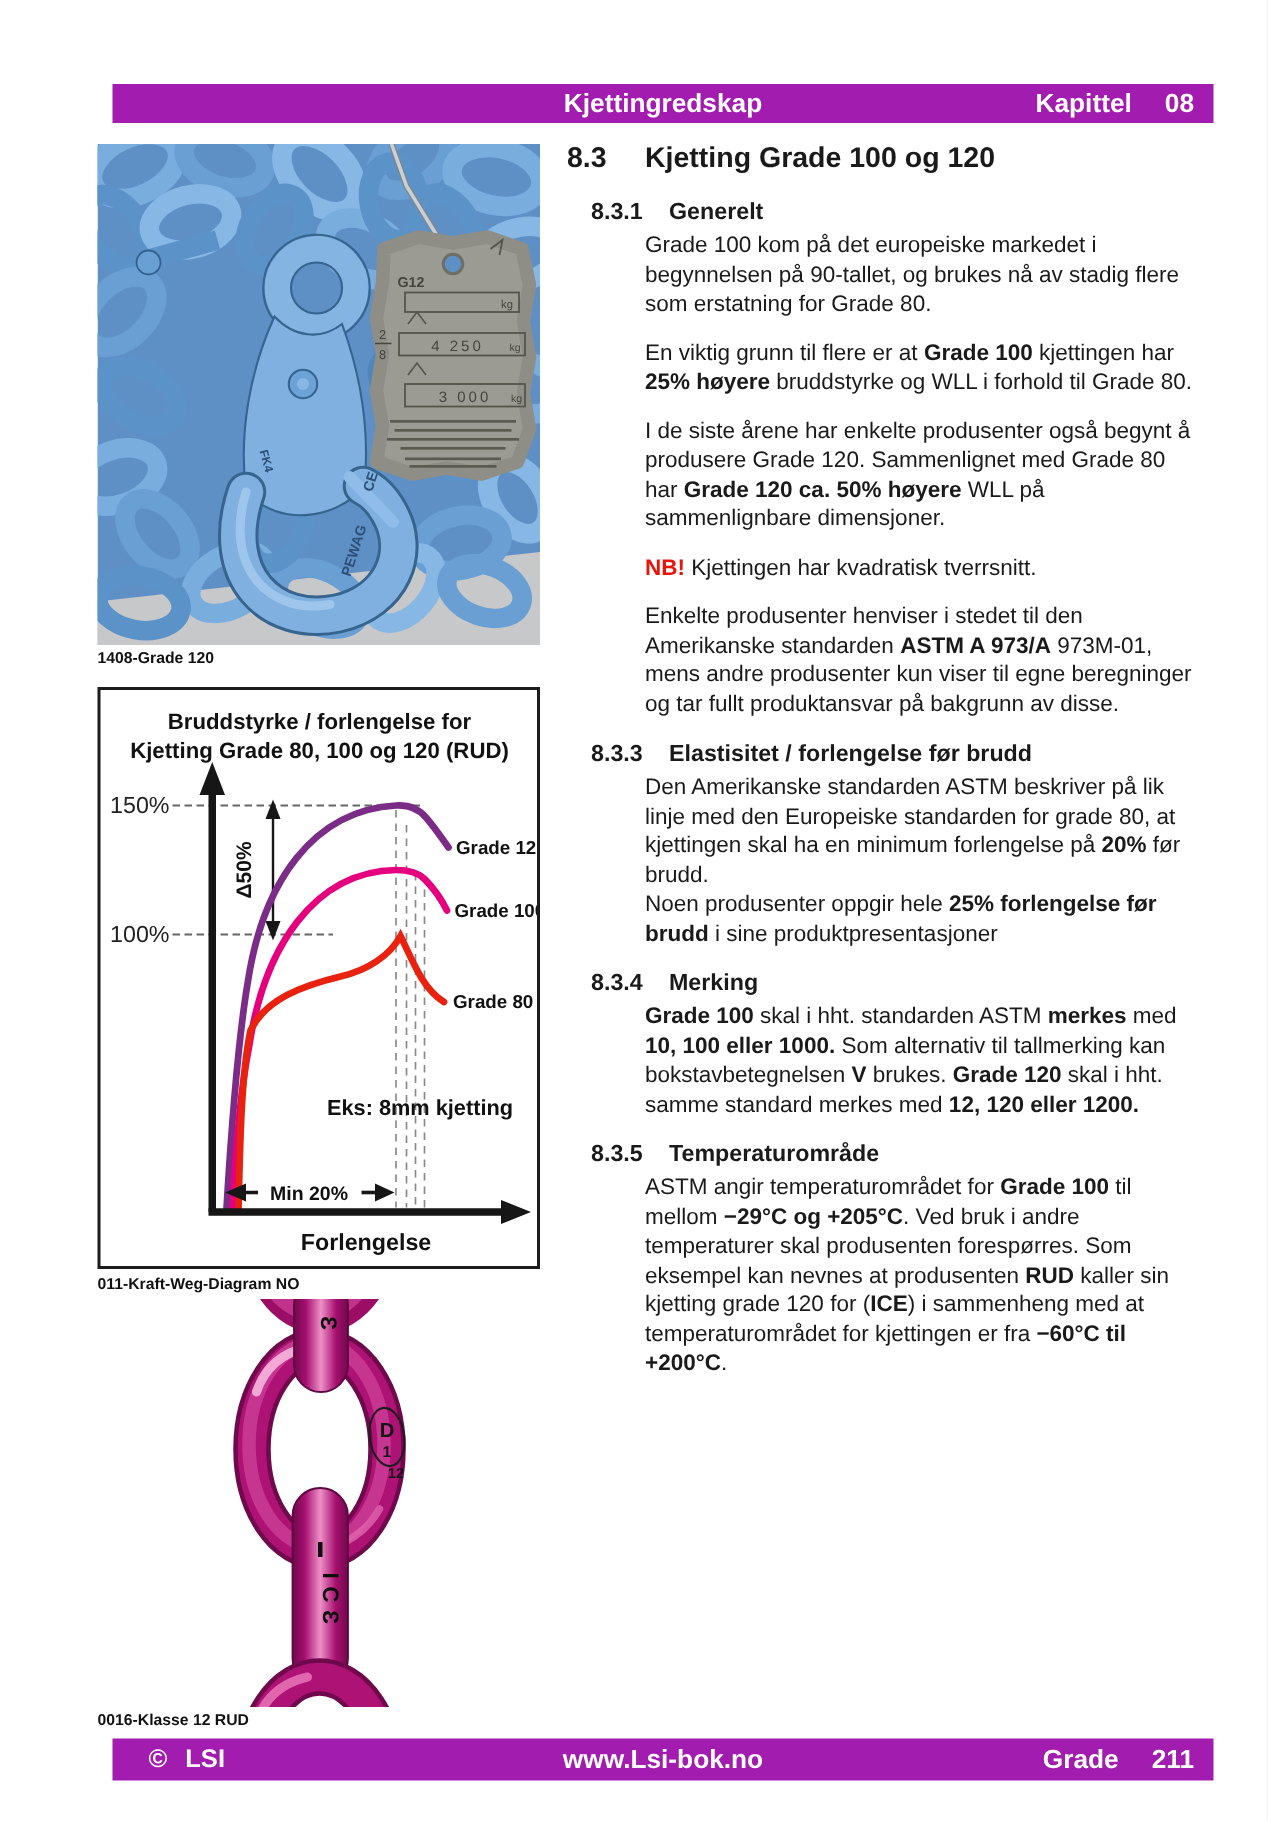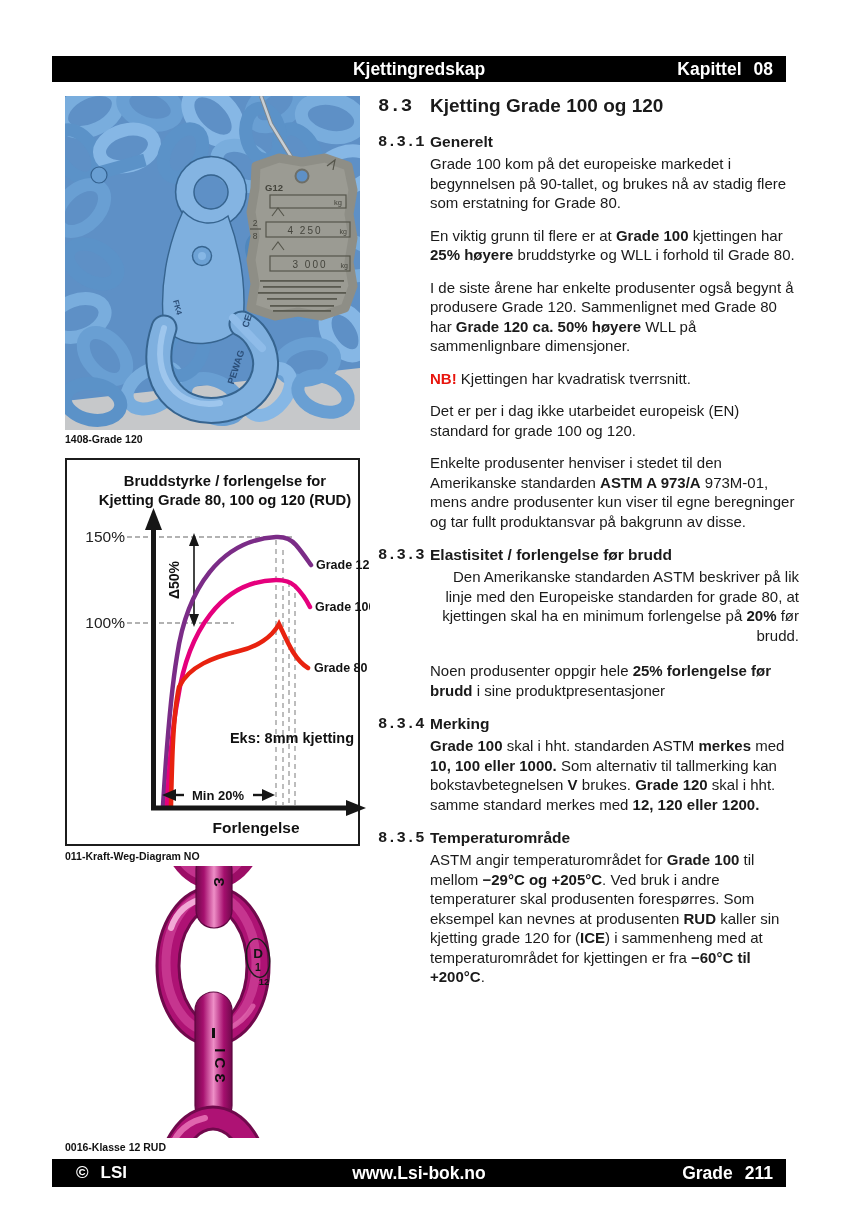--- a/index.html
+++ b/index.html
@@ -2,49 +2,49 @@
 <html><head>
 <meta charset="utf-8">
 <style>
   html,body{margin:0;padding:0;background:#e9e9e9;}
   .page{position:relative;width:845px;height:1214px;background:#ffffff;overflow:hidden;
         font-family:"Liberation Sans",sans-serif;color:#1a1a1a;}
   .page svg{display:block}
   .page svg text{font-family:"Liberation Sans",sans-serif}
 
   
-  .bar{position:absolute;left:52px;width:734px;background:#000000;color:#fff;font-weight:bold;}
+  .bar{position:absolute;left:75px;width:734px;background:#a21caf;color:#fff;font-weight:bold;}
   .bar-header{top:56px;height:26px;}
   .bar-footer{top:1159px;height:28px;}
   .bar .center-text{position:absolute;left:0;right:0;top:50%;transform:translateY(-50%);
         text-align:center;font-size:17.5px;}
   .bar .right-group{position:absolute;right:13px;top:50%;transform:translateY(-50%);
-        display:flex;gap:12px;font-size:17.5px;align-items:center;}
+        display:flex;gap:22px;font-size:17.5px;align-items:center;}
   .bar .left-group{position:absolute;left:24px;top:50%;transform:translateY(-50%);
         display:flex;gap:12px;align-items:center;font-size:17px;}
 
   
   .fig{position:absolute;left:65px;width:295px;background:#fff;}
   #photo1{top:96px;height:334px;}
-  #chartbox{top:458px;height:388px;border:2px solid #1c1c1c;box-sizing:border-box;padding-left:12px;}
+  #chartbox{top:458px;height:388px;border:2px solid #1c1c1c;box-sizing:border-box;}
   #photo2{top:866px;height:272px;}
   .caption{position:absolute;left:65px;font-size:10.5px;font-weight:bold;color:#111;}
   #cap1{top:433px;}
   #cap2{top:850px;}
   #cap3{top:1141px;}
 
   
   .content{position:absolute;left:378px;top:94px;width:421px;}
-  .sec-head{display:flex;margin:14px 0 2px 0;}
-  .sec-num{width:52px;flex-shrink:0;font-weight:bold;font-size:15.5px;line-height:20px;font-family:Liberation Mono, monospace;}
+  .sec-head{display:flex;margin:14px 0 2px 16px;}
+  .sec-num{width:52px;flex-shrink:0;font-weight:bold;font-size:15.5px;line-height:20px;}
   .sec-title{font-weight:bold;font-size:15.5px;line-height:20px;}
   .sec-head.main{margin:0 0 9px 0;}
   .sec-head.main .sec-num,.sec-head.main .sec-title{font-size:19px;line-height:24px;}
   .content p{margin:0 0 13px 52px;font-size:15px;line-height:19.5px;}
-  .content p.ng{margin-bottom:16px;text-align:right;}
+  .content p.ng{margin-bottom:0;}
   .b{font-weight:bold;}
   .r{font-weight:bold;color:#E8150D;margin-top:37px;}
 </style>
 </head>
 <body>
 
 <div class="page">
 
   <div class="bar bar-header">
     <span class="center-text">Kjettingredskap</span>
@@ -248,21 +248,20 @@
 
     <div class="sec-head">
       <span class="sec-num">8.3.1</span>
       <span class="sec-title">Generelt</span>
     </div>
     <p><span>Grade 100 kom på det europeiske markedet i begynnelsen på 90-tallet, og brukes nå av stadig flere som erstatning for Grade 80.</span></p>
     <p><span>En viktig grunn til flere er at </span><span class="b">Grade 100</span><span> kjettingen har </span><span class="b">25% høyere</span><span> bruddstyrke og WLL i forhold til Grade 80.</span></p>
     <p><span>I de siste årene har enkelte produsenter også begynt å produsere Grade 120. Sammenlignet med Grade 80 har </span><span class="b">Grade 120 ca. 50% høyere</span><span> WLL på sammenlignbare dimensjoner.</span></p>
     <p><span class="r">NB!</span><span> Kjettingen har kvadratisk tverrsnitt.</span></p>
 
-    <p><span>Det er per i dag ikke utarbeidet europeisk (EN) standard for grade 100 og 120.</span></p>
     <p><span>Enkelte produsenter henviser i stedet til den Amerikanske standarden </span><span class="b">ASTM A 973/A</span><span> 973M-01, mens andre produsenter kun viser til egne beregninger og tar fullt produktansvar på bakgrunn av disse.</span></p>
 
     <div class="sec-head">
       <span class="sec-num">8.3.3</span>
       <span class="sec-title">Elastisitet / forlengelse før brudd</span>
     </div>
     <p class="ng"><span>Den Amerikanske standarden ASTM beskriver på lik linje med den Europeiske standarden for grade 80, at kjettingen skal ha en minimum forlengelse på </span><span class="b">20%</span><span> før brudd.</span></p>
     <p><span>Noen produsenter oppgir hele </span><span class="b">25% forlengelse før brudd</span><span> i sine produktpresentasjoner</span></p>
 
     <div class="sec-head">

